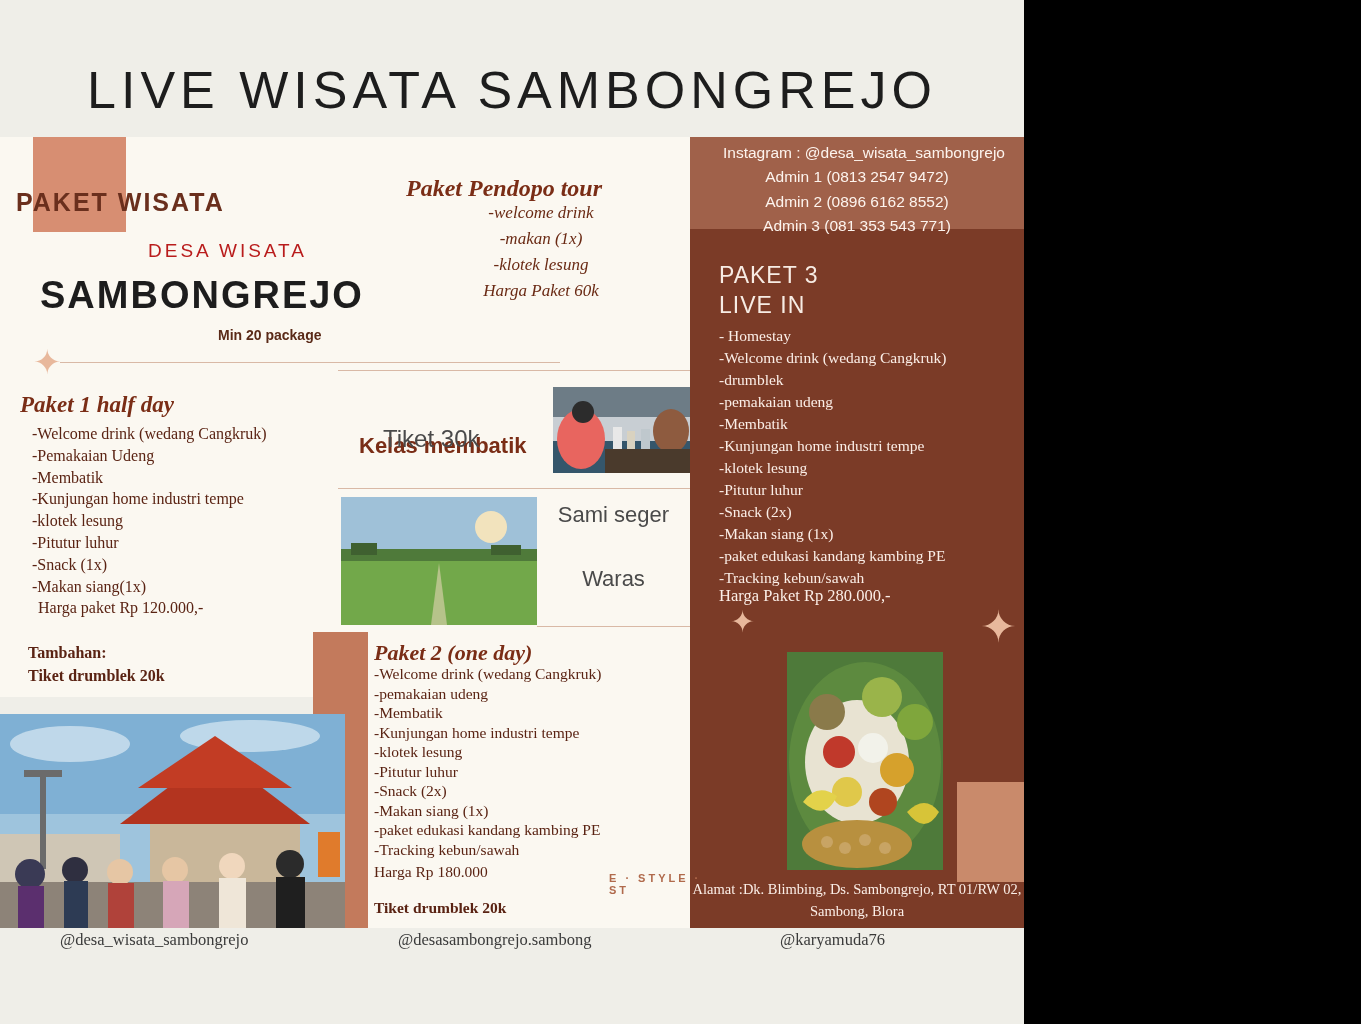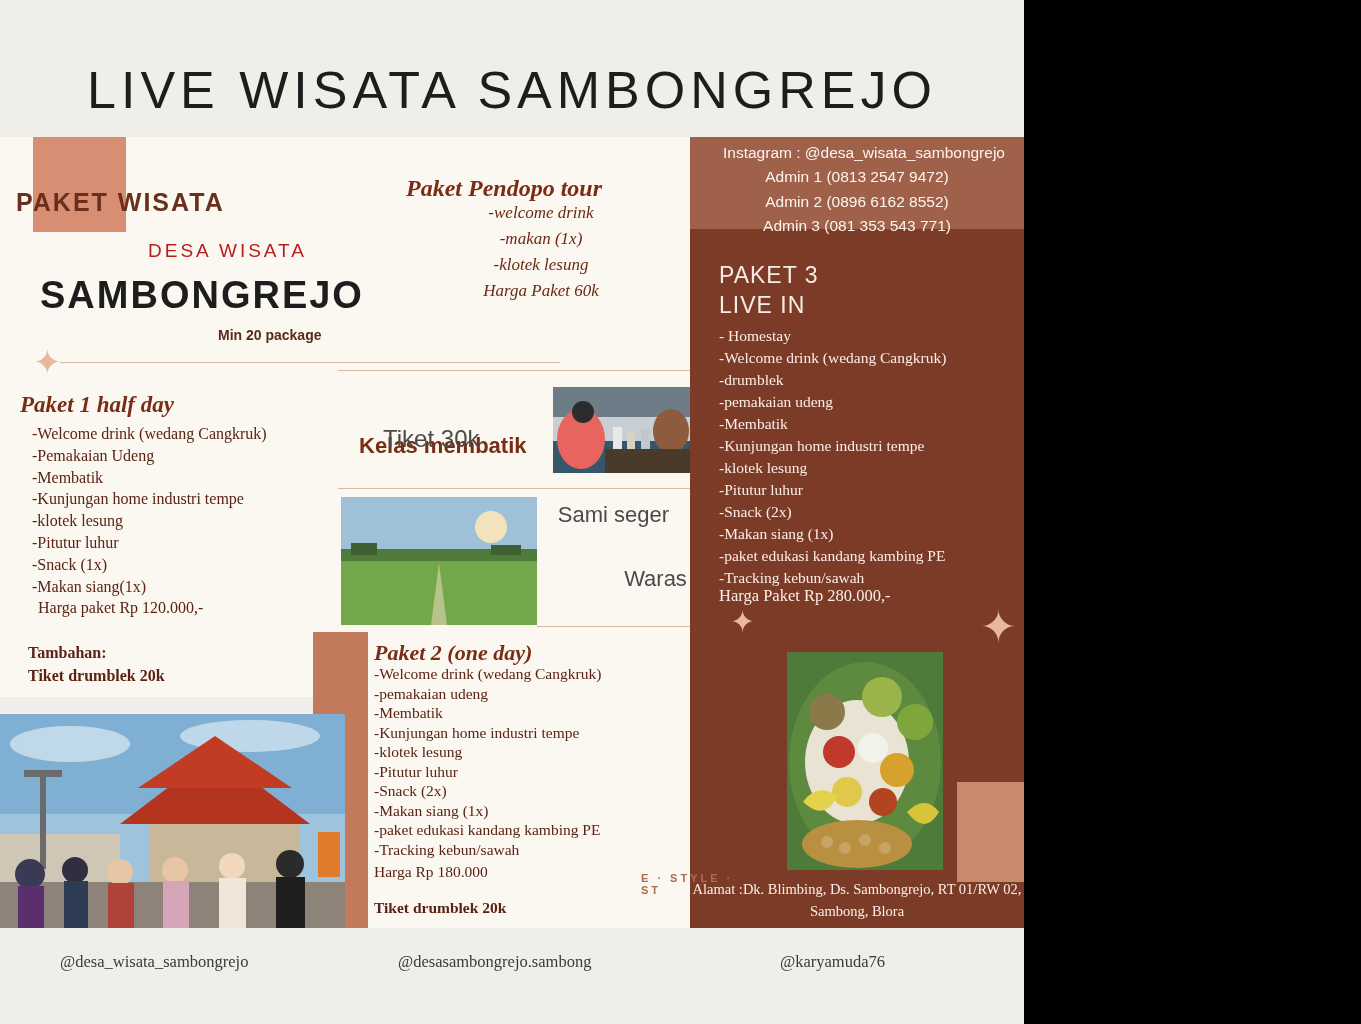--- a/index.html
+++ b/index.html
@@ -39,21 +39,21 @@
   
   .batik-box{position:absolute;left:338px;top:370px;width:352px;height:118px;background:#fbf8f1;}
   .batik-h{position:absolute;left:359px;top:391px;font-size:22px;font-weight:bold;color:#7a2d16;margin-top:42px;}
   .batik-t{position:absolute;left:383px;top:425px;font-size:24px;color:#4a4a4a;}
   .batik-img{position:absolute;left:553px;top:387px;width:137px;height:86px;overflow:hidden;background:#b9c3cb;}
 
   
   .field-img{position:absolute;left:341px;top:497px;width:196px;height:128px;overflow:hidden;background:#6d9a4a;}
   .sami-box{position:absolute;left:537px;top:497px;width:153px;height:128px;background:#fbf8f1;}
   .sami1{position:absolute;left:537px;top:502px;width:153px;text-align:center;font-size:22px;color:#4a4a4a;}
-  .sami2{position:absolute;left:537px;top:566px;width:153px;text-align:center;font-size:22px;color:#4a4a4a;margin-left:42px;}
+  .sami2{position:absolute;left:537px;top:566px;width:153px;text-align:center;font-size:22px;color:#4a4a4a;}
 
   
   .p2-block{position:absolute;left:313px;top:632px;width:377px;height:296px;background:#fbf8f1;}
   .p2-tab{position:absolute;left:313px;top:632px;width:55px;height:296px;background:#c37a5c;}
   .p2-h{position:absolute;left:374px;top:640px;font-size:22px;font-weight:bold;font-style:italic;color:#7a2d16;font-family:"Liberation Serif",serif;}
   .p2-list{position:absolute;left:374px;top:664px;width:320px;font-family:"Liberation Serif",serif;color:#5a2313;font-size:15.5px;line-height:19.5px;}
   .p2-tiket{position:absolute;left:374px;top:899px;font-family:"Liberation Serif",serif;color:#5a2313;font-size:15.5px;font-weight:bold;}
 
   
   .brown-top{position:absolute;left:690px;top:137px;width:334px;height:92px;background:#a0614a;}
@@ -64,25 +64,25 @@
   .p3-h1{position:absolute;left:719px;top:262px;font-size:23px;letter-spacing:1px;color:#f7ece4;}
   .p3-h2{position:absolute;left:719px;top:292px;font-size:23px;letter-spacing:1px;color:#f7ece4;}
   .p3-list{position:absolute;left:719px;top:325px;width:300px;font-family:"Liberation Serif",serif;color:#fbeee7;font-size:15.5px;line-height:22px;}
   .p3-price{position:absolute;left:719px;top:586px;font-family:"Liberation Serif",serif;color:#fbeee7;font-size:16.5px;}
 
   .food-img{position:absolute;left:787px;top:652px;width:156px;height:218px;overflow:hidden;background:#8a6a3a;}
   .food-swatch{position:absolute;left:957px;top:782px;width:67px;height:100px;background:#c98a6b;}
 
   .alamat{position:absolute;left:690px;top:878px;width:334px;text-align:center;font-family:"Liberation Serif",serif;color:#fbeee7;font-size:14.5px;line-height:22px;}
 
-  .stylestamp{position:absolute;left:641px;top:872px;width:104px;height:60px;color:#b06a4c;font-size:11px;letter-spacing:3px;font-weight:bold;}
+  .stylestamp{position:absolute;left:609px;top:872px;width:104px;height:60px;color:#b06a4c;font-size:11px;letter-spacing:3px;font-weight:bold;}
 
   
   .photo-bottom{position:absolute;left:0px;top:714px;width:345px;height:214px;overflow:hidden;background:#7b96b4;}
-  .fh{position:absolute;top:952px;font-size:16.5px;color:#3a3a3a;font-family:"Liberation Serif",serif;}
+  .fh{position:absolute;top:930px;font-size:16.5px;color:#3a3a3a;font-family:"Liberation Serif",serif;}
 
   .sp1{left:33px;top:345px;}
   .sp2{left:980px;top:605px;font-size:44px;color:#e8b89c;}
   .sp3{left:730px;top:607px;font-size:30px;color:#e8b89c;}
 </style>
 </head>
 <body>
 
 <div id="poster">
 

